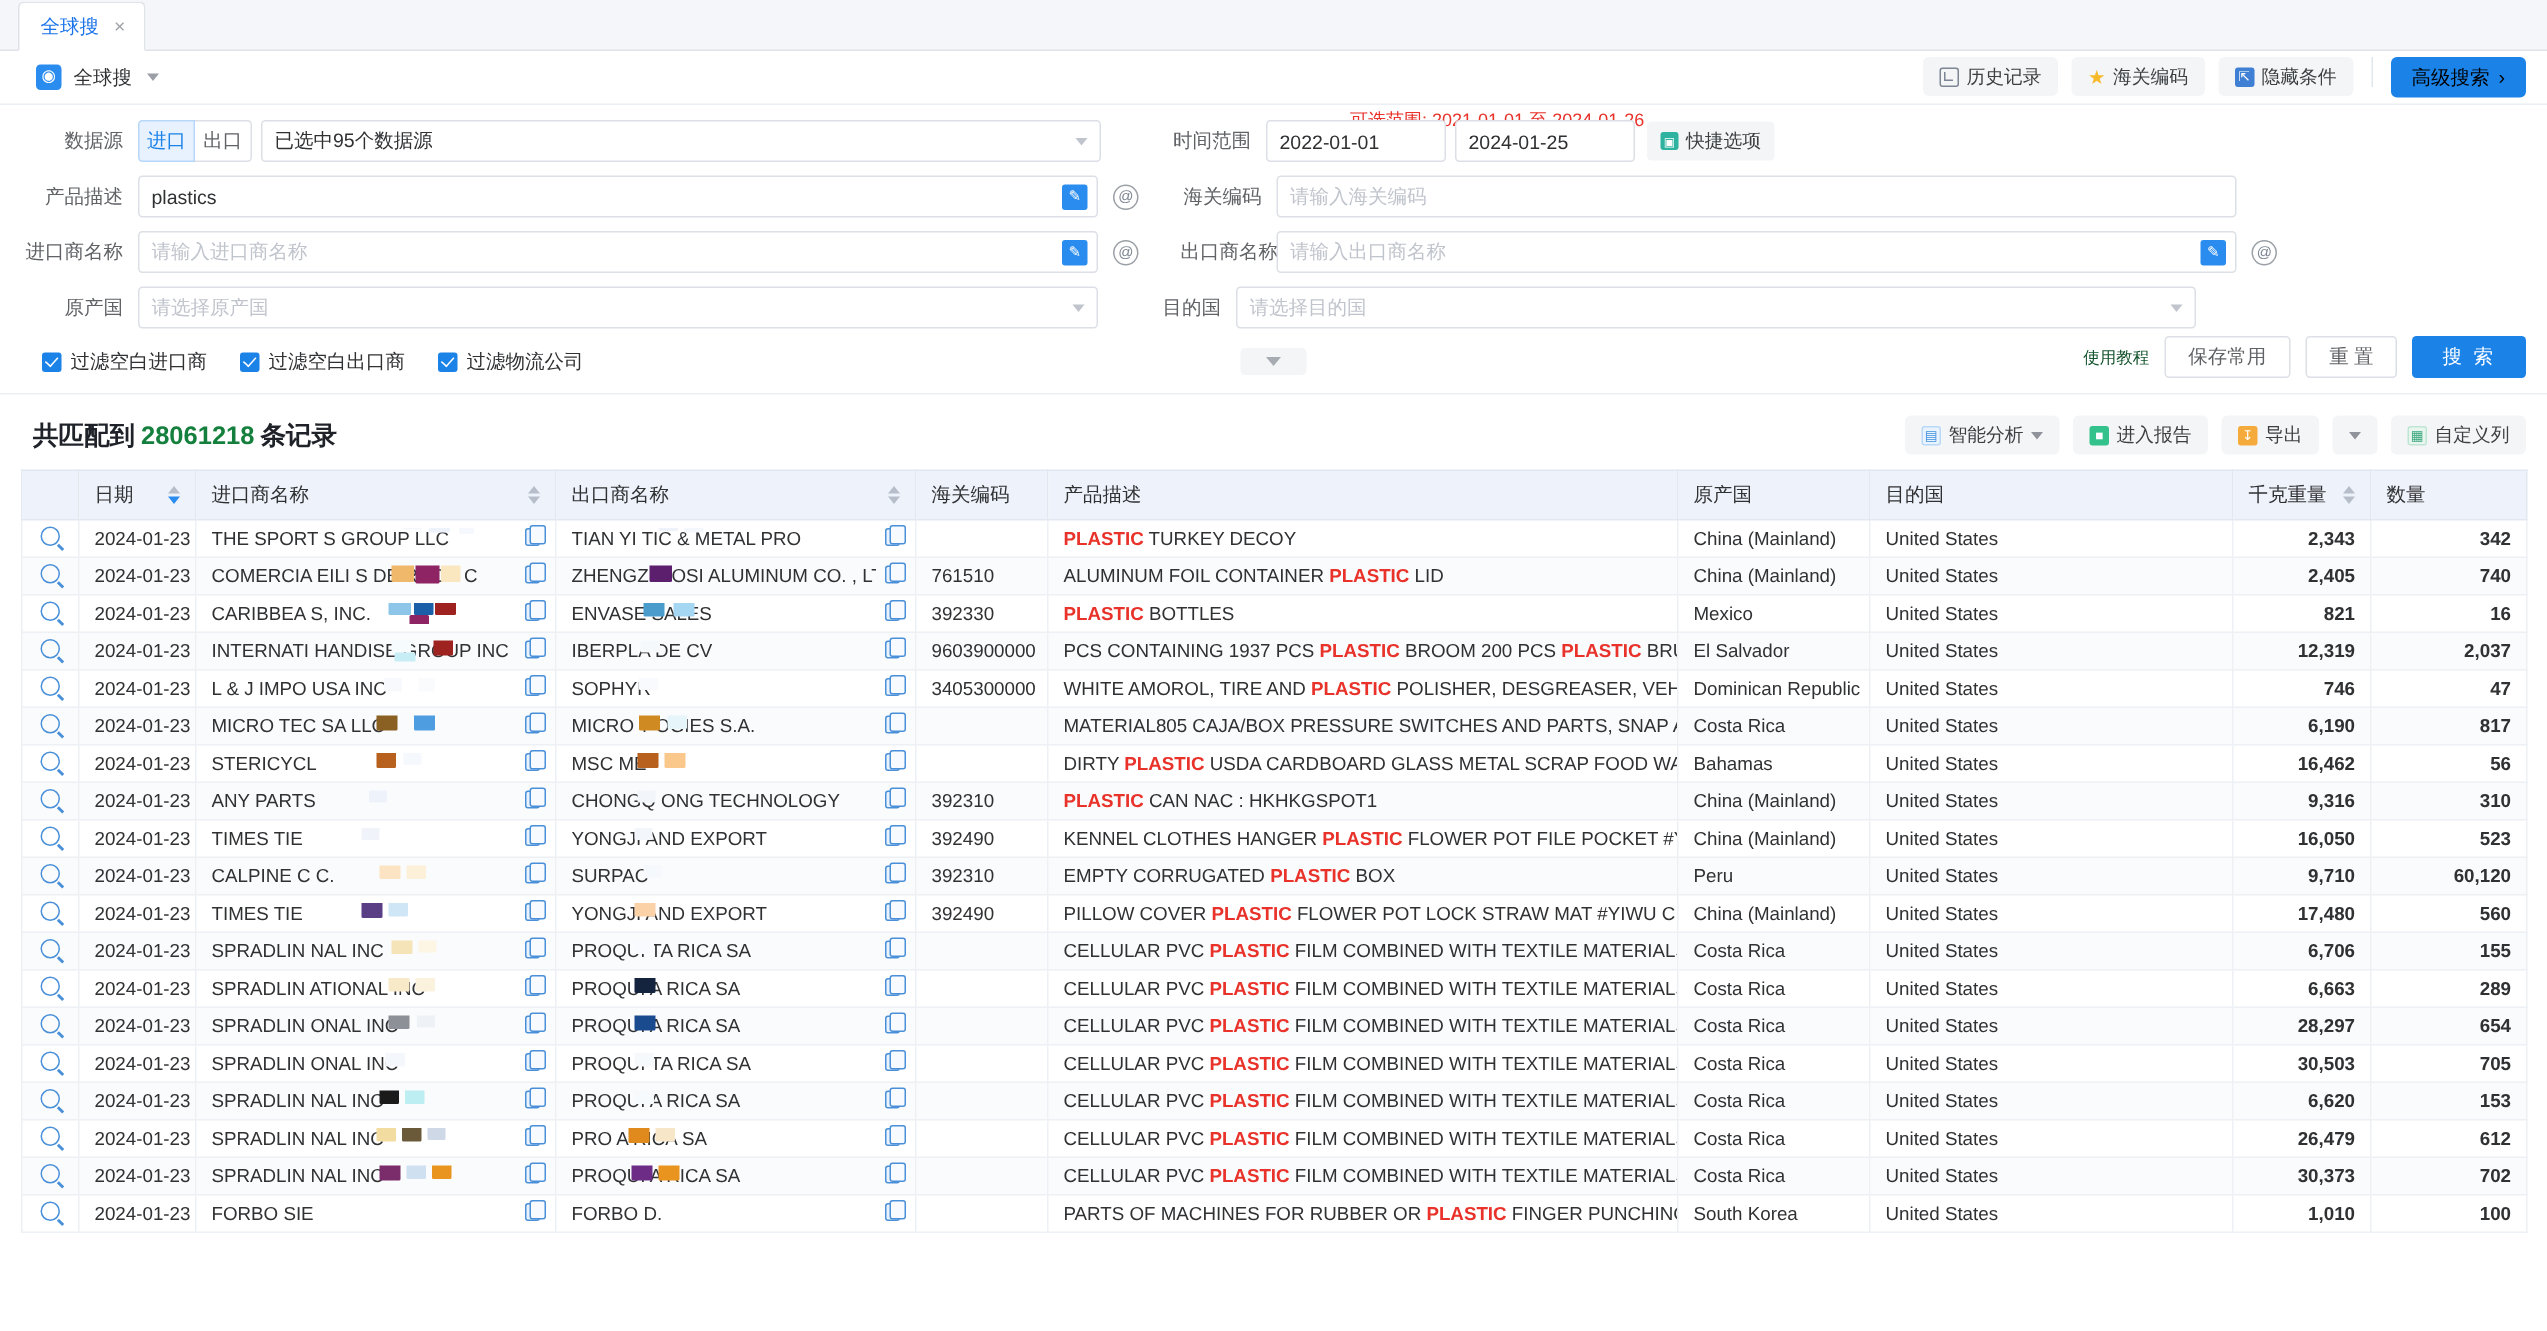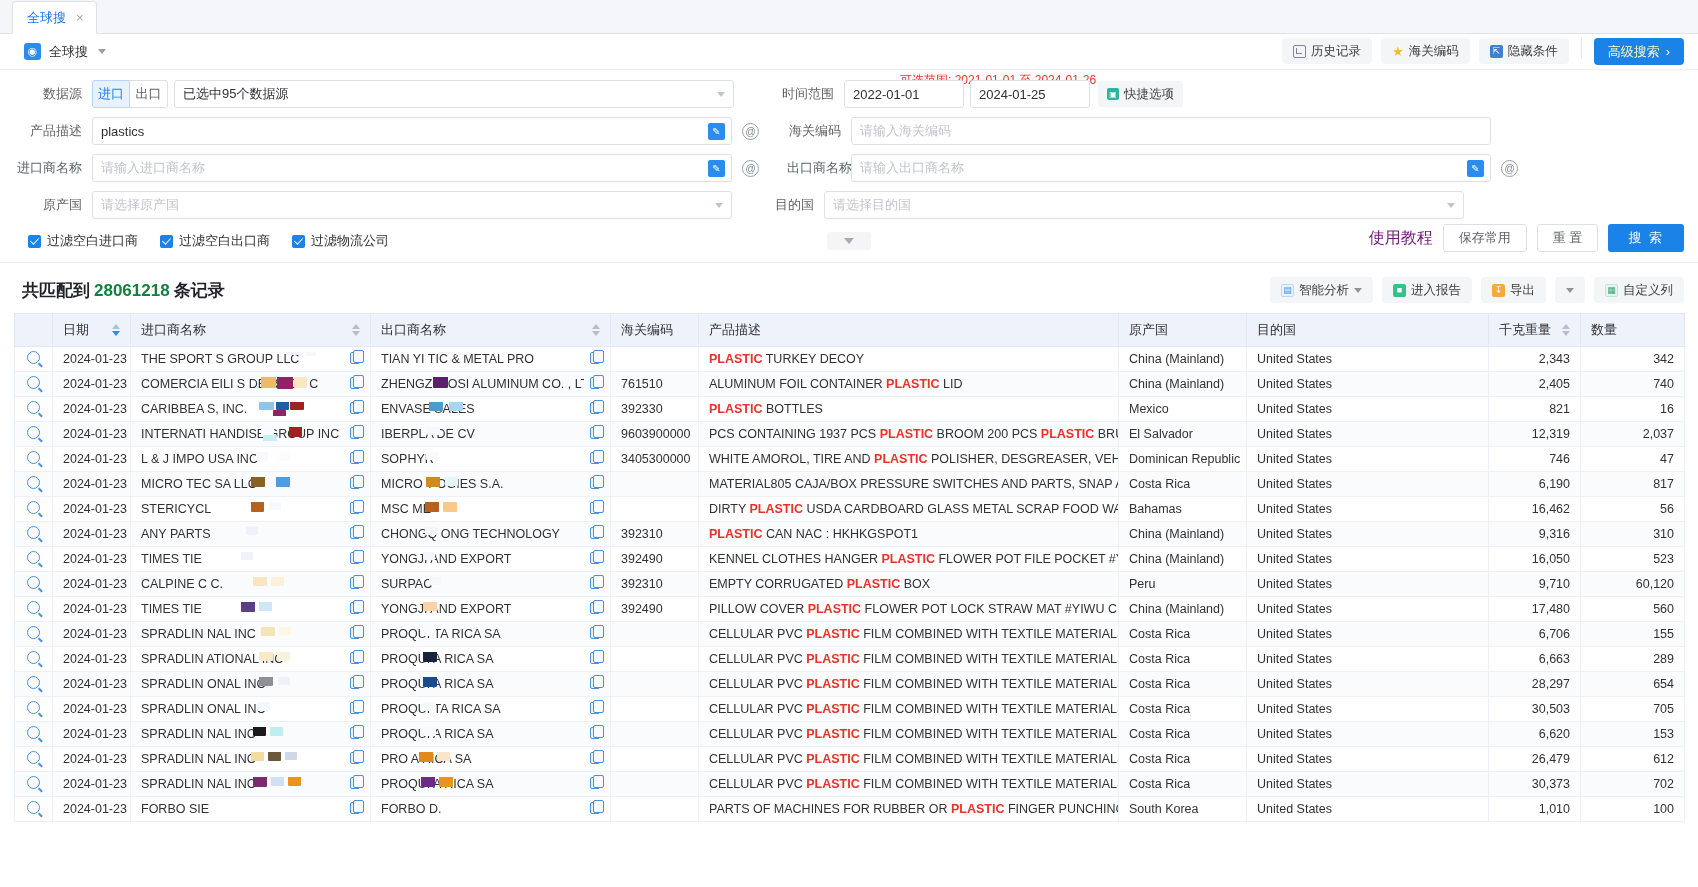--- a/index.html
+++ b/index.html
@@ -78,21 +78,21 @@
     color: #3c4043;
     cursor: pointer;
     white-space: nowrap;
   }
   .vdiv { width: 1px; height: 20px; background: #e3e6eb; margin: 0 3px; }
   .primary-pill {
     height: 27px;
     display: flex; align-items: center; gap: 6px;
     padding: 4px 14px;
     background: #1b82e8;
-    color: #fef9c3;
+    color: #000000;
     border-radius: 4px;
     font-size: 13px;
     cursor: pointer;
   }
   .ic { display: inline-block; line-height: 1; }
   .ic-hist { width: 13px; height: 13px; border: 1.6px solid #7d8694; border-radius: 2px; position: relative; }
   .ic-hist::after { content:""; position:absolute; left:2px; top:2px; width:5px; height:5px; border-left:1.6px solid #7d8694; border-bottom:1.6px solid #7d8694; }
   .ic-star { color: #f6b929; font-size: 13px; }
   .ic-hide { width: 13px; height: 13px; background: #3f7fd4; border-radius: 2px; color:#fff; font-size:9px; display:flex; align-items:center; justify-content:center; }
 
@@ -194,21 +194,21 @@
   .collapse-btn::after {
     content:""; width:0; height:0;
     border-left:5px solid transparent; border-right:5px solid transparent;
     border-top:6px solid #a7abb2;
   }
 
   .formactions {
     position: absolute; right: 14px; bottom: 10px;
     display: flex; align-items: center; gap: 10px;
   }
-  .linkbtn { font-size: 16px; color: #701a75; cursor: pointer; }
+  .linkbtn { font-size: 11px; color: #14532d; cursor: pointer; }
   .ghostbtn {
     height: 28px; padding: 0 15px;
     display: flex; align-items: center; justify-content: center;
     border: 1px solid #dcdfe6; border-radius: 3px;
     background: #fff; font-size: 13px; color: #606266; cursor: pointer;
     white-space: nowrap;
   }
   .bluebtn {
     height: 28px; padding: 0 20px;
     display: flex; align-items: center; justify-content: center;
@@ -297,21 +297,21 @@
   }
 
   .namecell { display: flex; align-items: center; width: 100%; }
   .nametext { overflow: hidden; white-space: nowrap; position: relative; flex: 1; }
   .namecell .copy-wrap { flex: none; margin-left: 6px; }
 
   
   .blk { position: absolute; border-radius: 1px; }
 
   .kw { color: #e8322a; font-weight: bold; }
-  .num-r { text-align: right; }
+  .num-r { text-align: right; font-weight: bold; }
 
   .desc-cell { overflow: hidden; text-overflow: clip; }
 </style>
 </head>
 <body>
 
 <div class="tabbar">
   <div class="tab">
     <span>全球搜</span>
     <span class="tab-close">×</span>

